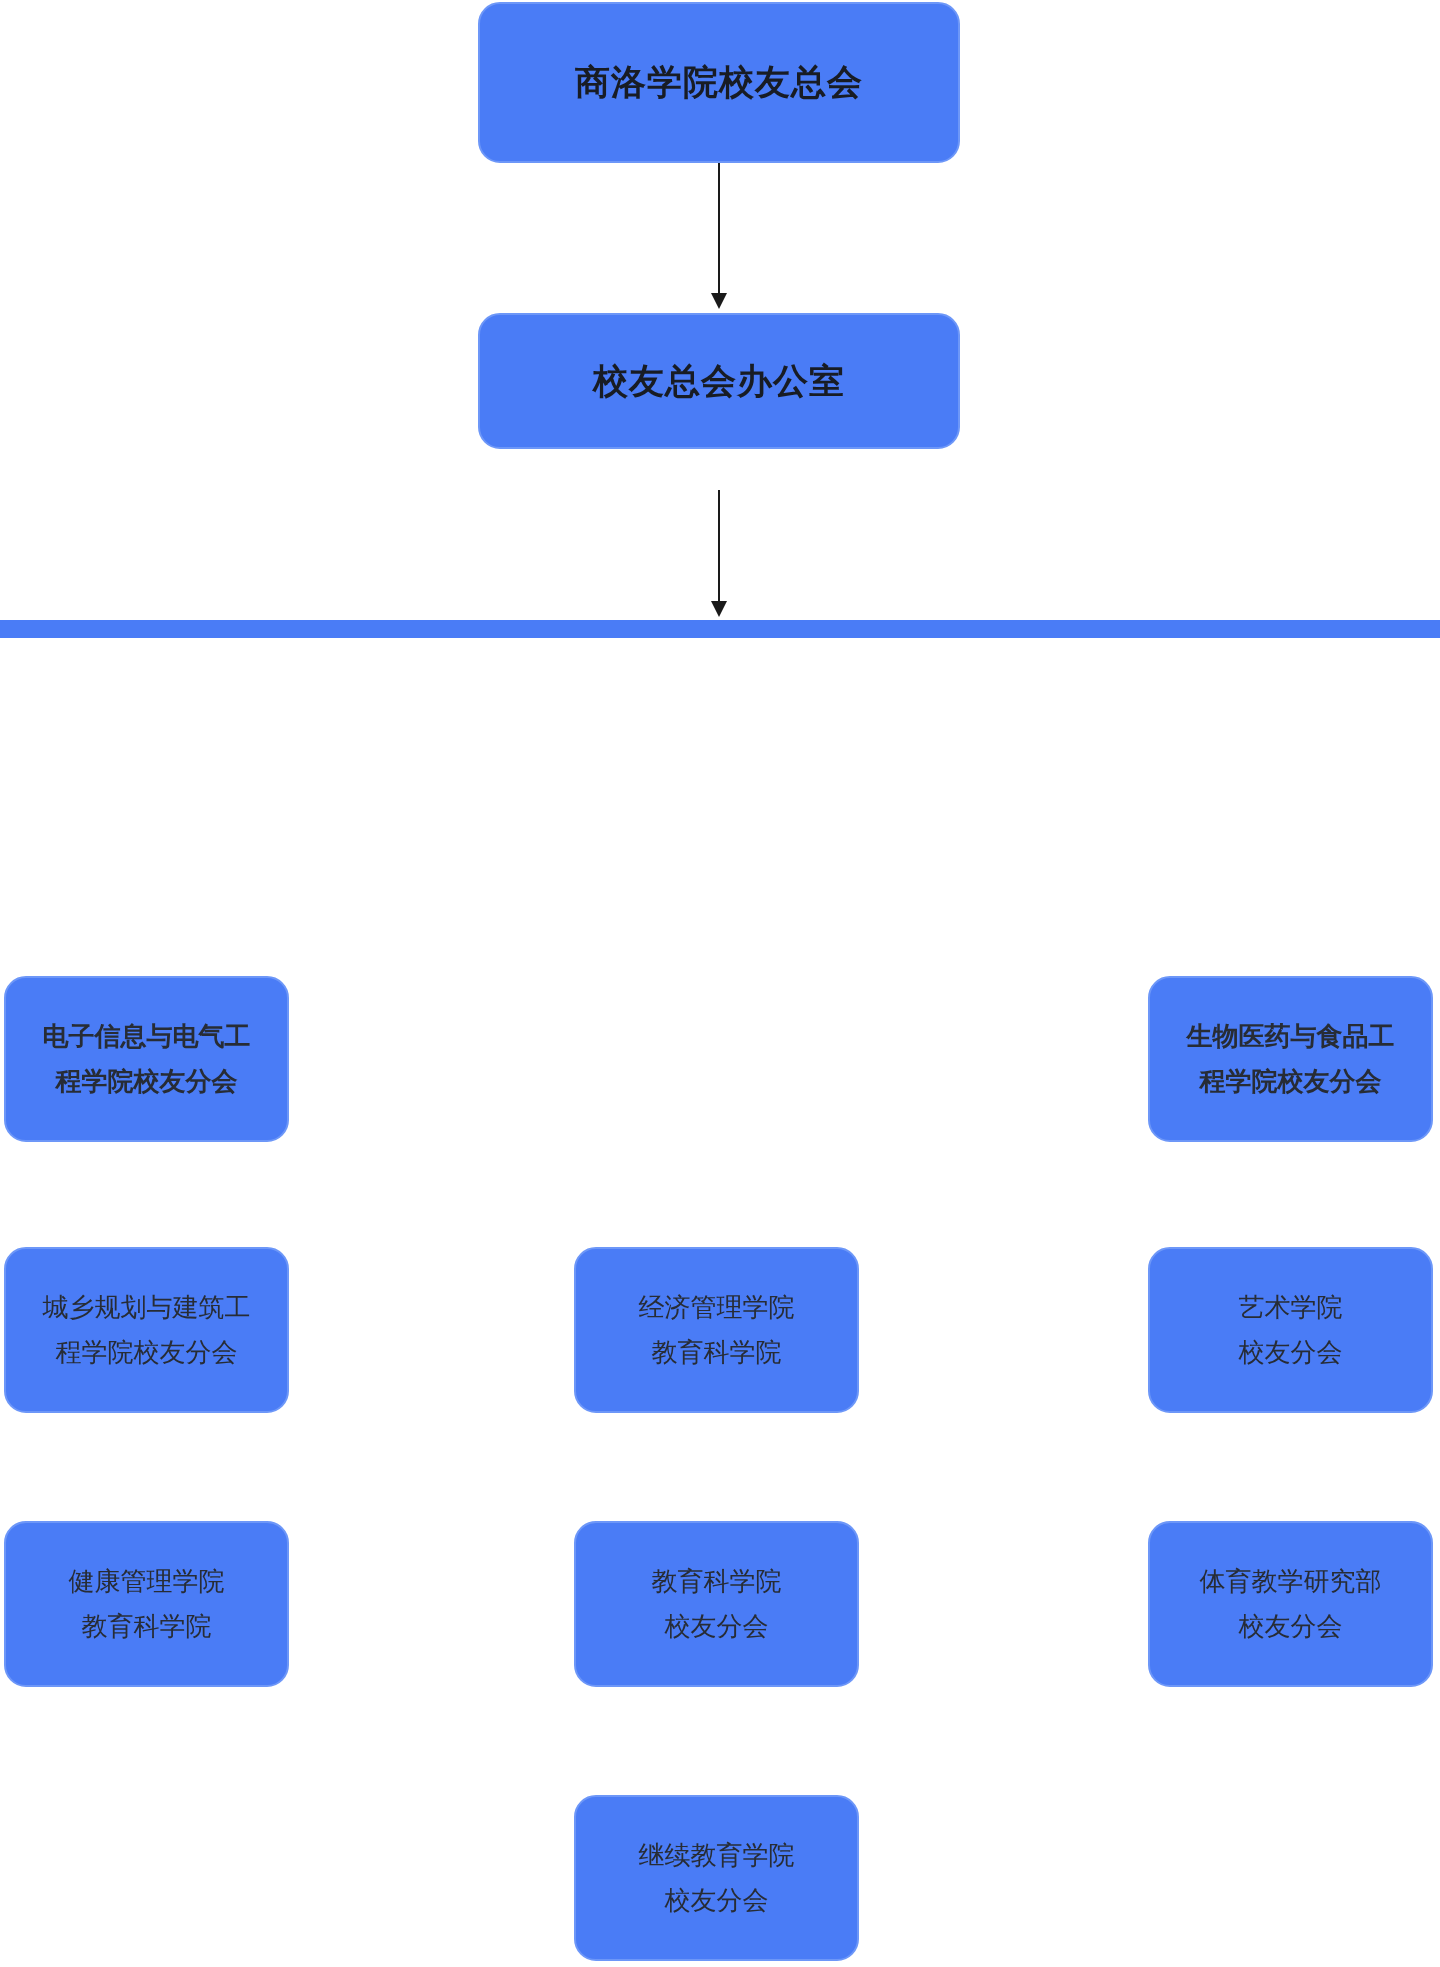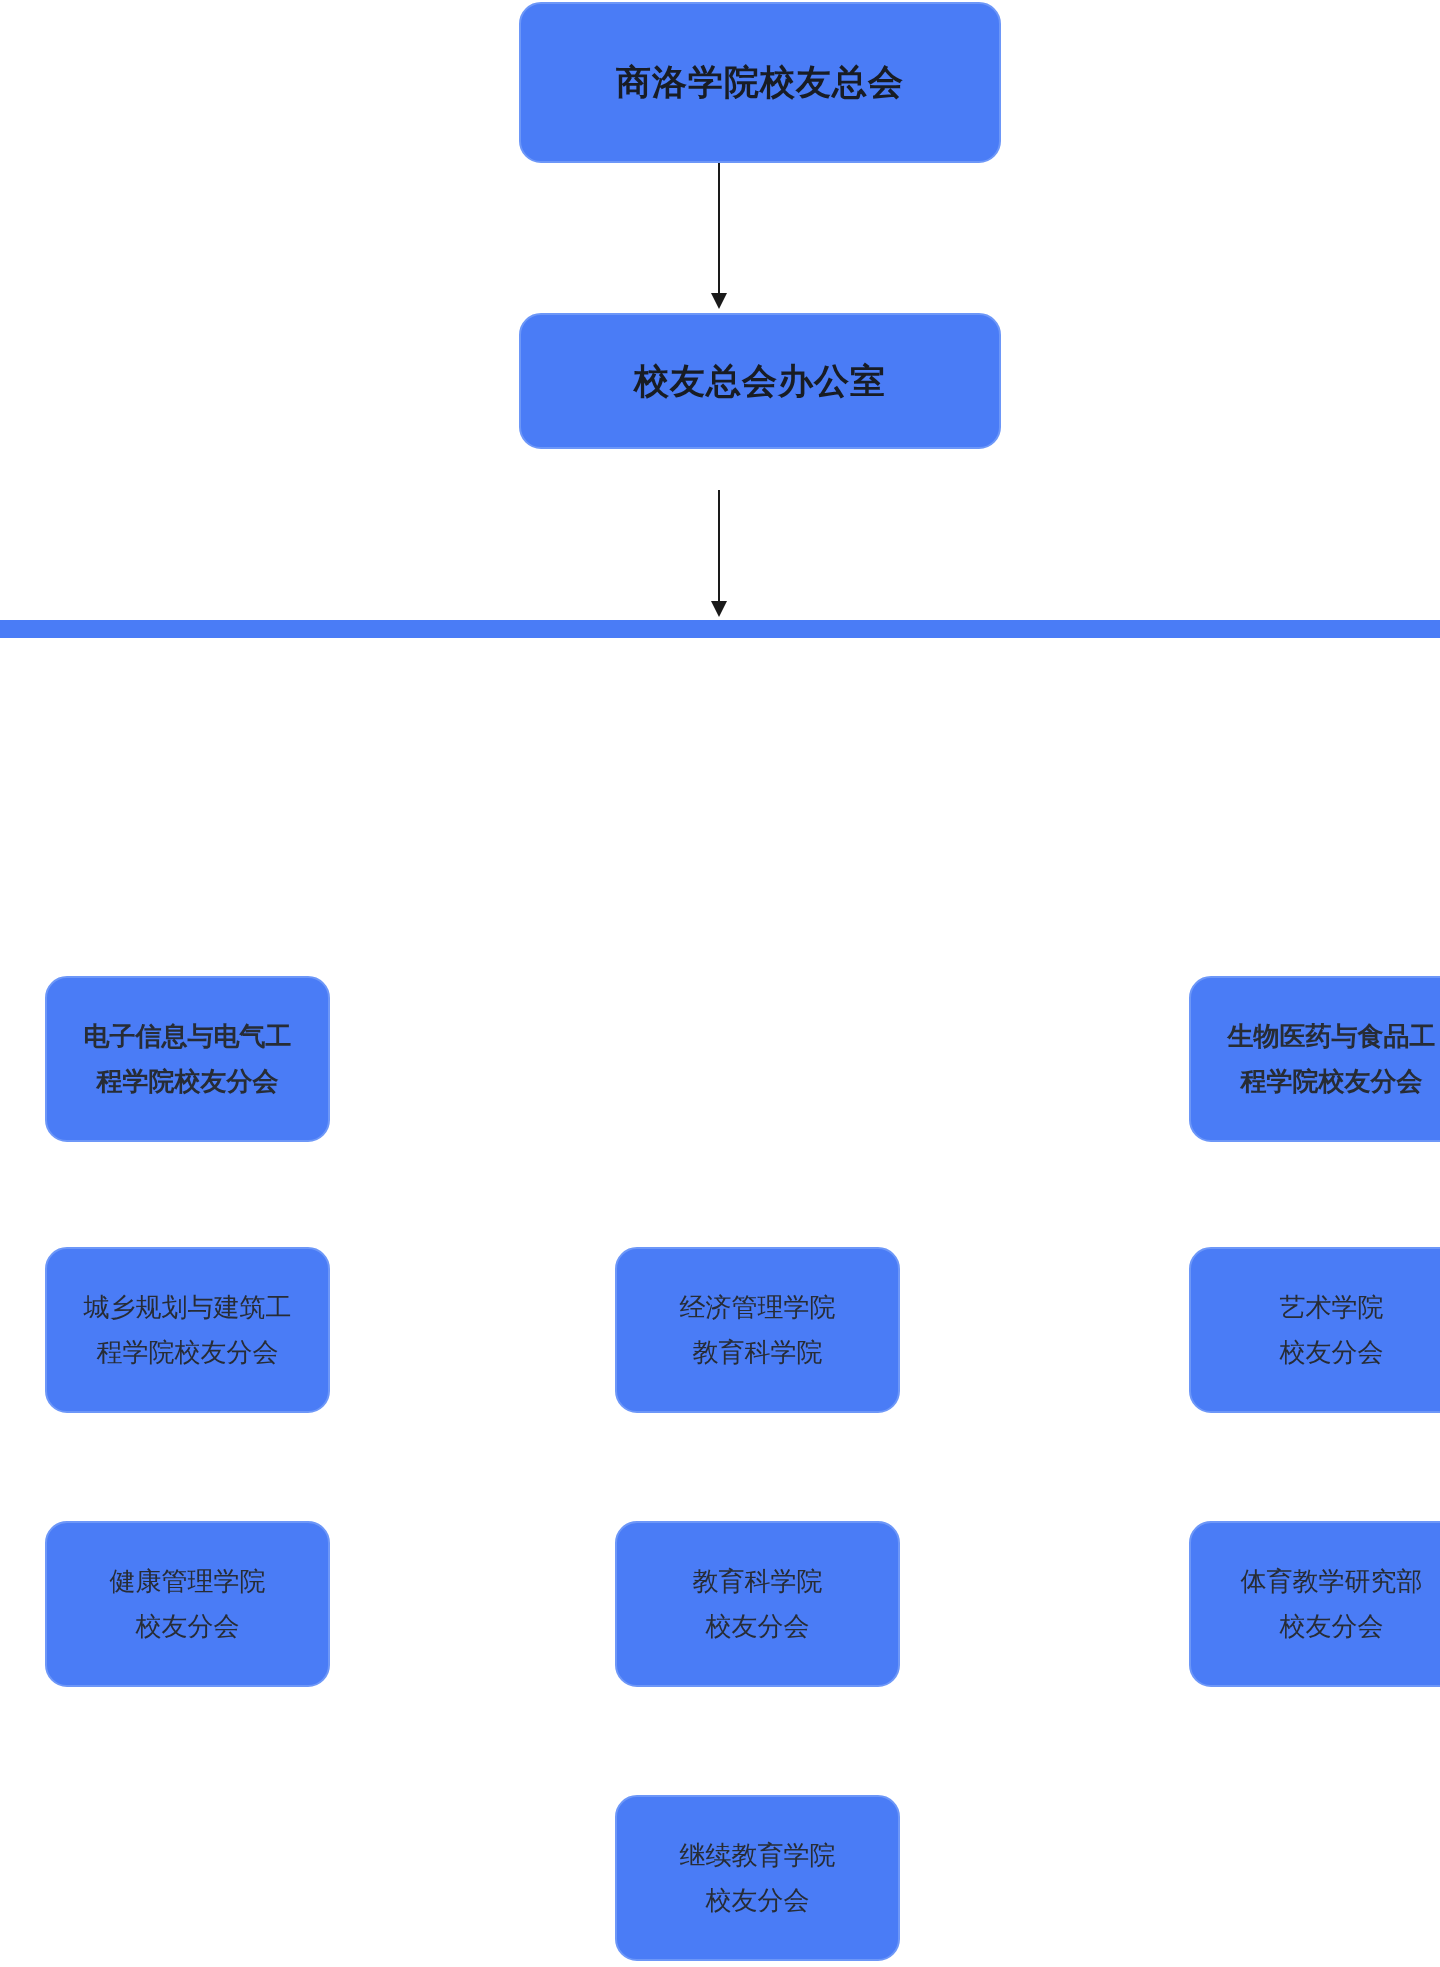--- a/index.html
+++ b/index.html
@@ -20,21 +20,20 @@
   .node {
     position: absolute;
     background: #4a7cf6;
     border: 2px solid #6d97f8;
     border-radius: 22px;
     box-sizing: border-box;
     display: flex;
     align-items: center;
     justify-content: center;
     text-align: center;
-    margin-left: 41px;
   }
   .node span {
     white-space: pre-line;
     color: #232832;
   }
   .title-node span {
     font-weight: 700;
     font-size: 35px;
     letter-spacing: 1px;
     color: #181c24;
@@ -134,21 +133,21 @@
     <span>经济管理学院
 教育科学院</span>
   </div>
   <div class="node leaf r2 c2">
     <span>艺术学院
 校友分会</span>
   </div>
 
   <div class="node leaf r3 c0">
     <span>健康管理学院
-校友分会</span>
+教育科学院</span>
   </div>
   <div class="node leaf r3 c1">
     <span>教育科学院
 校友分会</span>
   </div>
   <div class="node leaf r3 c2">
     <span>体育教学研究部
 校友分会</span>
   </div>
 

